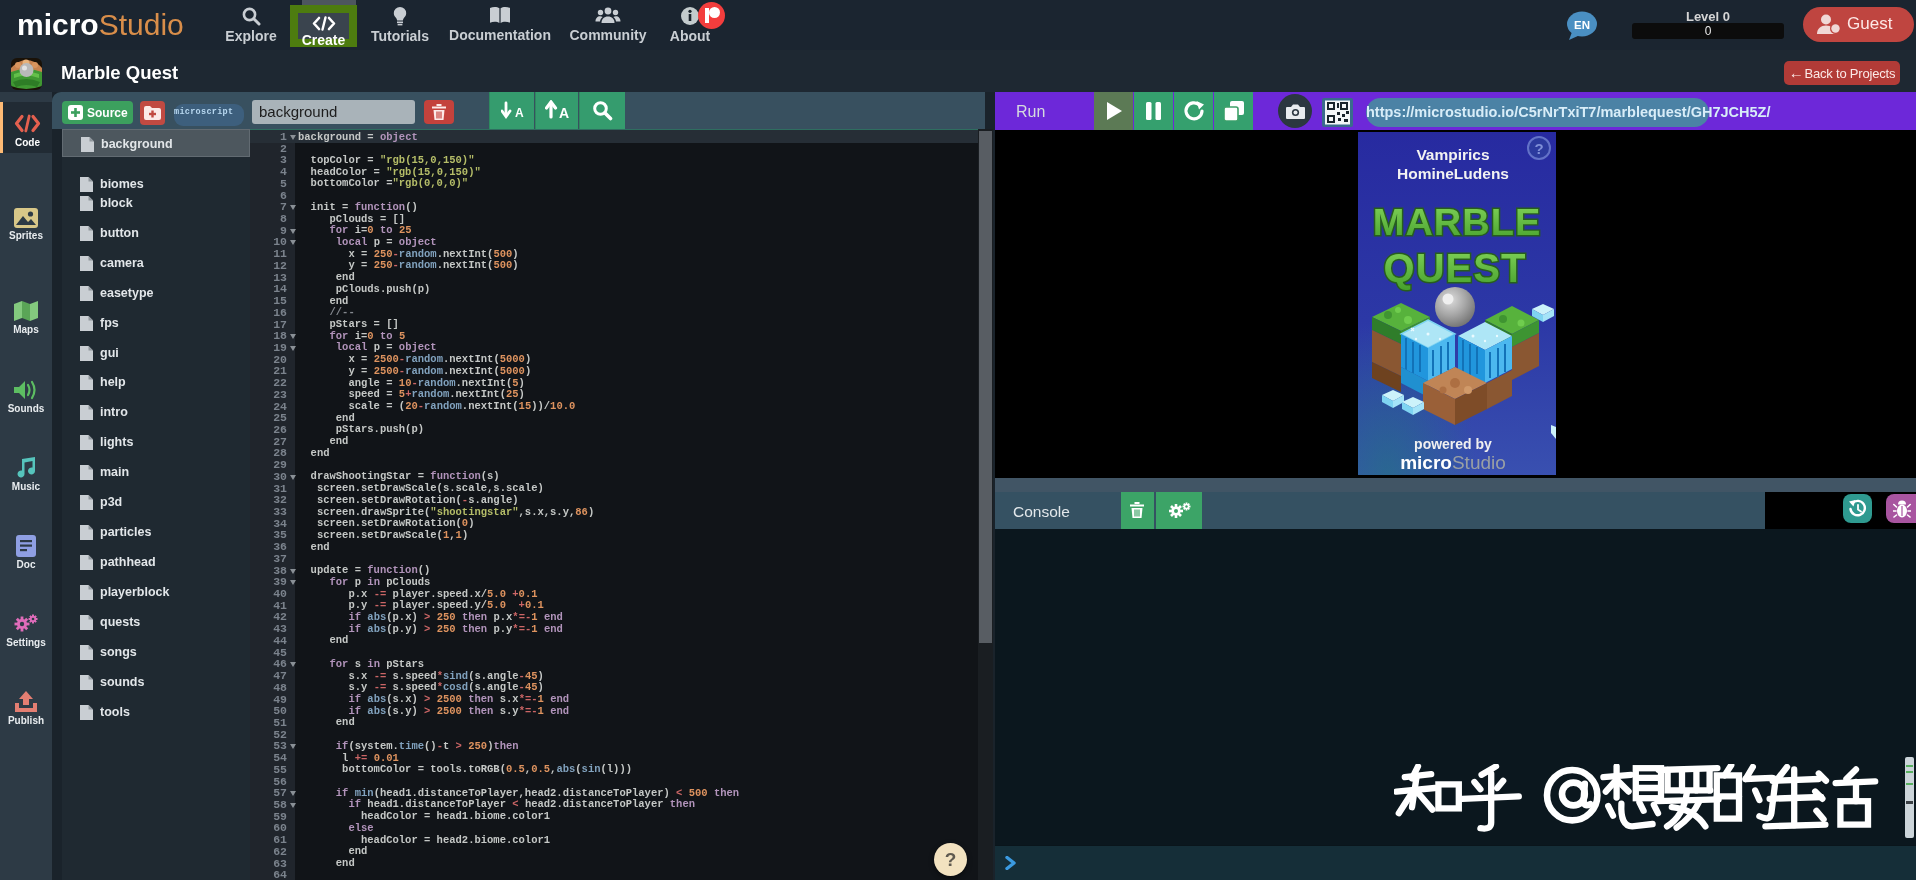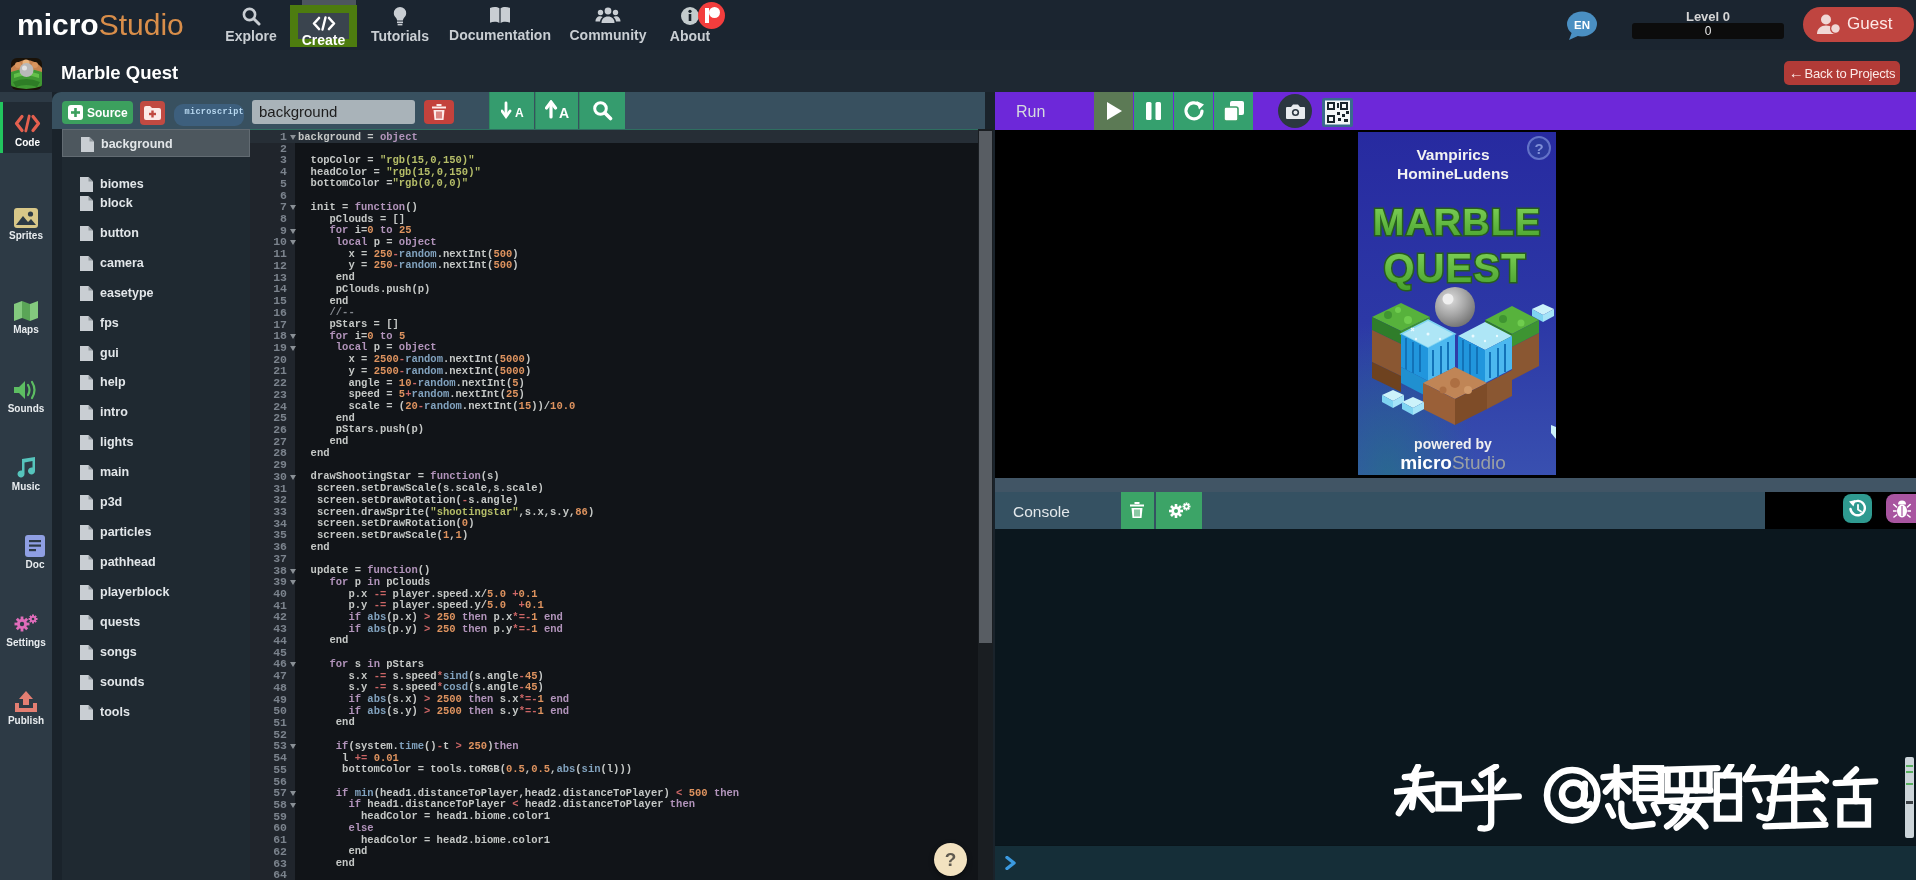--- a/index.html
+++ b/index.html
@@ -120,21 +120,21 @@
       <path d="M0 14 Q15 8 31 14 V28 Q15 34 0 28 Z" fill="#3f9832"></path>
       <path d="M3 16 Q15 11 28 16 V20 Q15 15 3 20 Z" fill="#63bf4a"></path>
       <circle cx="15.5" cy="12" r="7" fill="#b9b9b9"></circle>
       <circle cx="13.5" cy="10" r="2.5" fill="#e2e2e2"></circle>
       <path d="M2 24 Q15 18 29 24 L26 29 Q15 25 5 29 Z" fill="#2e7d26"></path>
     </svg>
   <div class="abs" style="left:61px;top:12px;font-size:18.5px;font-weight:bold;color:#fff;">Marble Quest</div>
   <div class="abs" style="left:1784px;top:11px;width:116px;height:24px;background:#b23b37;border-radius:5px;color:#fbe9e7;font-size:13px;white-space:nowrap;letter-spacing:-0.2px;text-align:center;line-height:24px;"><span style="font-size:15px;">←</span> Back to Projects</div>
 </div>
 <div id="side">
-  <div class="abs" style="left:0;top:10px;width:52px;height:51px;background:#212b34;border-left:3px solid #22c55e;">
+  <div class="abs" style="left:0;top:10px;width:52px;height:51px;background:#212b34;border-left:3px solid #fdba74;">
     <svg style="display:block;margin:12px auto 0;" width="27" height="19" viewBox="0 0 27 19">
         <path d="M8 2.5 L2.5 9.5 L8 16.5 M19 2.5 L24.5 9.5 L19 16.5" fill="none" stroke="#e4604f" stroke-width="3.2" stroke-linecap="round" stroke-linejoin="round"></path>
         <line x1="15.2" y1="2" x2="11.8" y2="17" stroke="#e4604f" stroke-width="2.8" stroke-linecap="round"></line>
       </svg>
     <div style="text-align:center;color:#fff;font-size:10px;font-weight:bold;margin-top:4px;">Code</div>
   </div>
   <div class="sitem" style="top:116px;">
     <svg width="24" height="20" viewBox="0 0 24 20">
         <rect x="0" y="0" width="24" height="20" rx="3" fill="#d8c788"></rect>
         <circle cx="16.5" cy="6" r="2.6" fill="#2d3a45"></circle>
@@ -157,21 +157,21 @@
         <path d="M19 3 Q24 11 19 19" fill="none" stroke="#5dbd62" stroke-width="2.2" stroke-linecap="round"></path>
       </svg>
     <div>Sounds</div>
   </div>
   <div class="sitem" style="top:365px;">
     <svg width="20" height="22" viewBox="0 0 20 22">
         <path d="M6 2 L19 0 V14 a3.5 3.5 0 1 1-2.5-3.4 V4 L8.5 5.5 V17 a3.5 3.5 0 1 1-2.5-3.4 Z" fill="#56c4bc"></path>
       </svg>
     <div>Music</div>
   </div>
-  <div class="sitem" style="top:443px;margin-left:9px;">
+  <div class="sitem" style="top:443px;">
     <svg width="20" height="22" viewBox="0 0 20 22">
         <rect x="0" y="0" width="20" height="22" rx="3" fill="#8f9fe3"></rect>
         <rect x="4" y="5" width="12" height="2.2" fill="#2d3a45"></rect>
         <rect x="4" y="9.5" width="12" height="2.2" fill="#2d3a45"></rect>
         <rect x="4" y="14" width="7" height="2.2" fill="#2d3a45"></rect>
       </svg>
     <div>Doc</div>
   </div>
   <div class="sitem" style="top:521px;">
     <svg width="26" height="22" viewBox="0 0 26 22">
@@ -213,21 +213,21 @@
       </svg>
     <span class="abs" style="left:25px;top:4.5px;color:#fff;font-size:12px;font-weight:bold;">Source</span>
   </div>
   <div class="abs" style="left:88px;top:9px;width:25px;height:24px;background:#c14a42;border-radius:4px;">
     <svg class="abs" style="left:4px;top:5px;" width="17" height="14" viewBox="0 0 17 14">
         <path d="M0 2 a2 2 0 0 1 2-2 h4 l2 2 h7 a2 2 0 0 1 2 2 v8 a2 2 0 0 1-2 2 h-13 a2 2 0 0 1-2-2 Z" fill="#fceae8"></path>
         <rect x="7.3" y="4.5" width="2.4" height="7" fill="#c14a42"></rect>
         <rect x="5" y="6.8" width="7" height="2.4" fill="#c14a42"></rect>
       </svg>
   </div>
-  <div class="abs" style="left:122px;top:12px;width:70px;height:22px;background:#3d5f7d;border-radius:9px;color:#b8d8f0;font:bold 8.5px/17px 'Liberation Mono',monospace;letter-spacing:0.3px;text-align:right;">microscript</div>
+  <div class="abs" style="left:122px;top:12px;width:70px;height:22px;background:#3d5f7d;border-radius:9px;color:#b8d8f0;font:bold 8.5px/17px 'Liberation Mono',monospace;letter-spacing:0.3px;text-align:left;">microscript</div>
   <div class="abs" style="left:200px;top:8px;width:163px;height:24px;background:#a9b3b9;border-radius:3px;color:#1d1d1d;font-size:15px;line-height:24px;padding-left:7px;">background</div>
   <div class="abs" style="left:372px;top:8px;width:30px;height:24px;background:#c4423c;border-radius:4px;">
     <svg class="abs" style="left:8px;top:4px;" width="14" height="16" viewBox="0 0 14 16">
         <rect x="0" y="2.5" width="14" height="2" fill="#fceae8"></rect>
         <rect x="4.5" y="0" width="5" height="2" fill="#fceae8"></rect>
         <path d="M1.5 6 h11 l-1 10 h-9 Z" fill="#fceae8"></path>
         <g stroke="#c4423c" stroke-width="1.2">
           <line x1="5" y1="7.5" x2="5" y2="14.5"></line>
           <line x1="7" y1="7.5" x2="7" y2="14.5"></line>
           <line x1="9" y1="7.5" x2="9" y2="14.5"></line>
@@ -704,20 +704,21 @@
         <rect x="5" y="17" width="8" height="8"></rect>
         <rect x="7" y="19" width="4" height="4" fill="#f2f5f7"></rect>
         <rect x="15" y="14" width="3" height="3"></rect>
         <rect x="20" y="16" width="3" height="3"></rect>
         <rect x="24" y="13" width="3" height="3"></rect>
         <rect x="16" y="20" width="3" height="3"></rect>
         <rect x="22" y="21" width="4" height="3"></rect>
         <rect x="15" y="5" width="2" height="5"></rect>
       </g>
     </svg>
+  <div class="abs" style="left:371px;top:6px;width:343px;height:29px;background:#4b82a5;border-radius:15px;color:#d8edf8;font-size:14.5px;font-weight:bold;text-align:center;line-height:29px;">https://microstudio.io/C5rNrTxiT7/marblequest/GH7JCH5Z/</div>
 </div>
 <div id="resize"></div>
 <div id="conhead">
   <div class="abs" style="left:18px;top:11px;font-size:15.5px;color:#e3e8eb;">Console</div>
   <div class="abs" style="left:126px;top:0;width:33px;height:37px;background:#3ca467;">
       <svg class="abs" style="left:9px;top:10px;" width="14" height="16" viewBox="0 0 14 16">
         <rect x="0" y="2.5" width="14" height="2" fill="#fff"></rect>
         <rect x="4.5" y="0" width="5" height="2" fill="#fff"></rect>
         <path d="M1.5 6 h11 l-1 10 h-9 Z" fill="#fff"></path>
         <g stroke="#3ca467" stroke-width="1.2">

